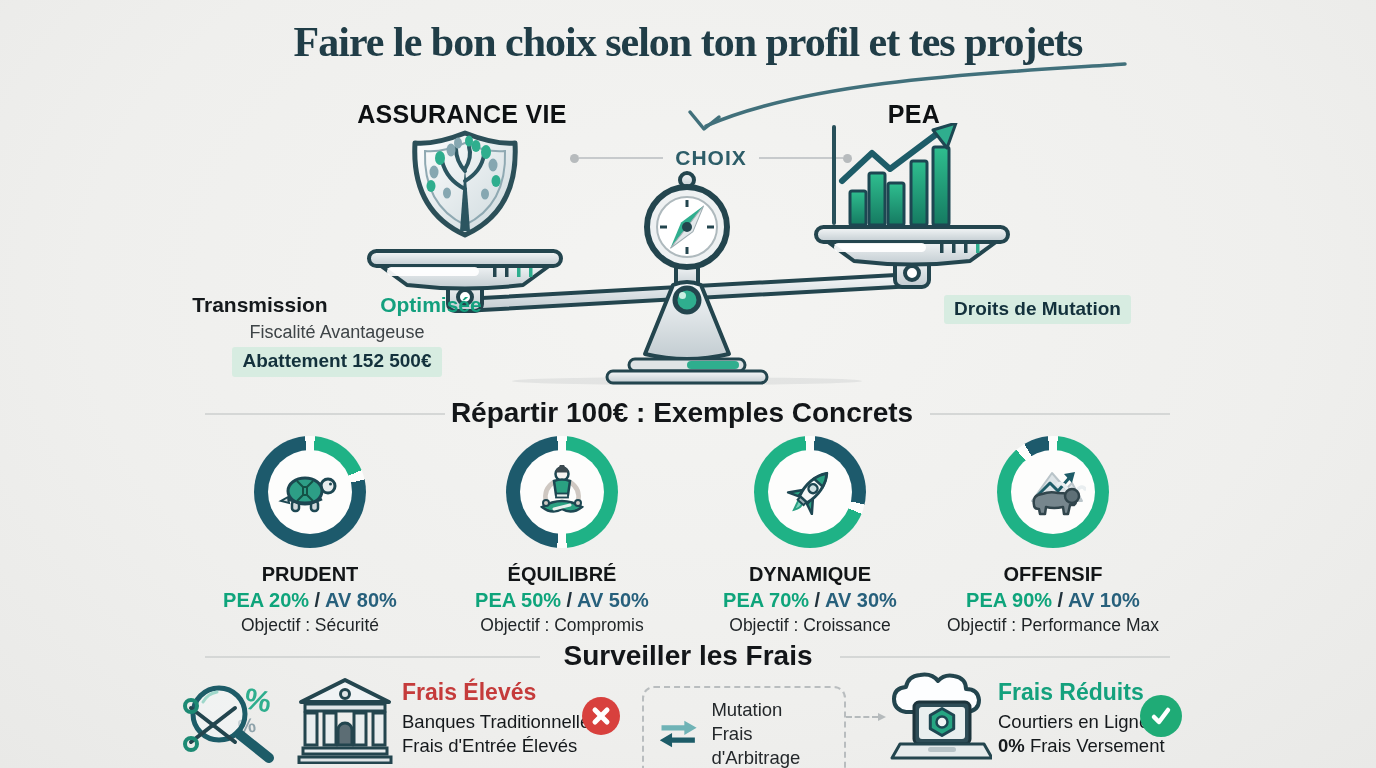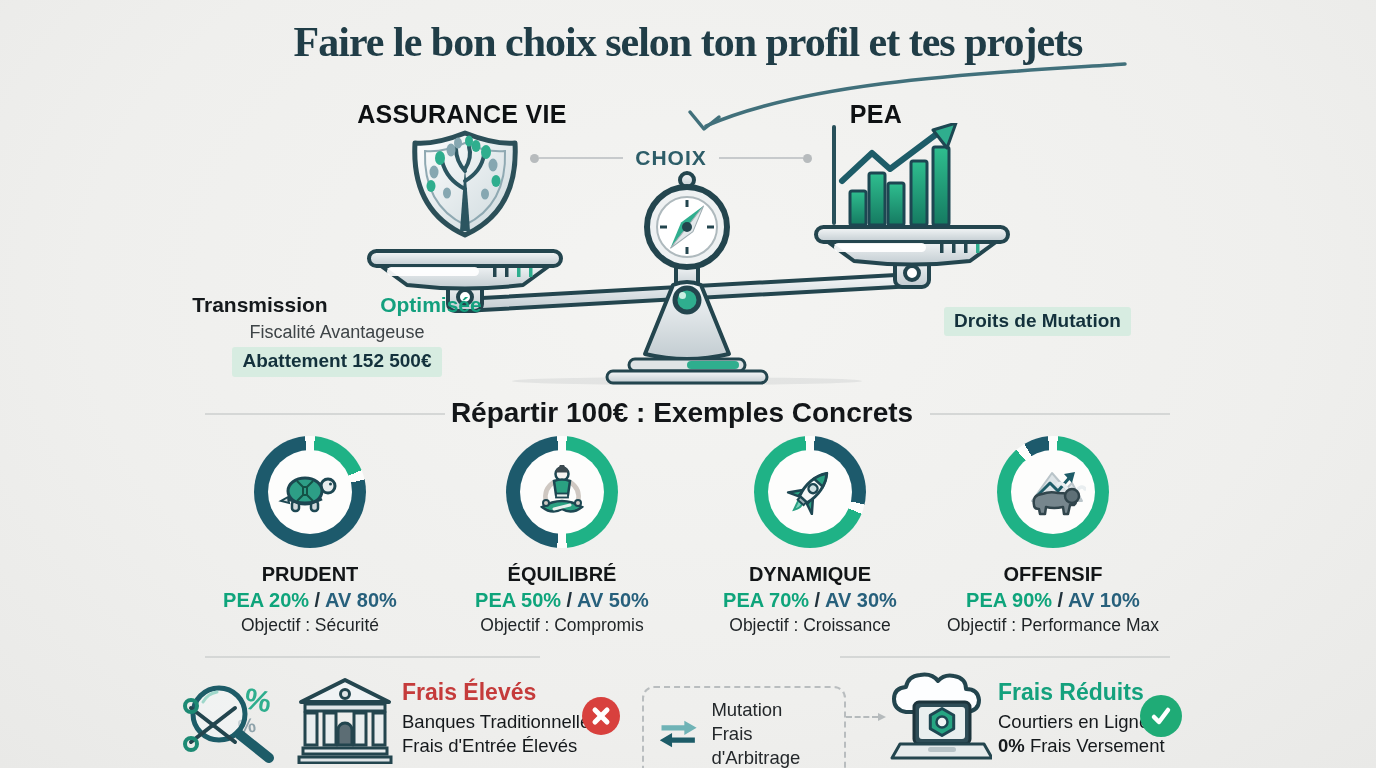--- a/index.html
+++ b/index.html
@@ -43,28 +43,28 @@
     border-top:4px solid transparent;border-bottom:4px solid transparent;}
 </style>
 </head>
 <body>
 
 <div id="canvas">
 
   <div class="abs ctr col-label" style="left:332px;top:100px;width:260px;">ASSURANCE VIE</div>
 
   <div class="abs ctr main-title" style="left:0;right:0;top:18px;">Faire le bon choix selon ton profil et tes projets</div>
-  <div class="abs ctr col-label" style="left:766px;top:100px;width:220px;">PEA</div>
+  <div class="abs ctr col-label" style="left:804px;top:100px;width:220px;">PEA</div>
 
   <svg class="abs" style="left:620px;top:50px;" width="520" height="100" viewBox="0 0 520 100">
     <path d="M 505 14 C 390 22, 195 28, 86 76" fill="none" stroke="#41707b" stroke-width="3.5" stroke-linecap="round"></path>
     <polyline points="70,62 84,79 99,67" fill="none" stroke="#41707b" stroke-width="3.5" stroke-linecap="round" stroke-linejoin="round"></polyline>
   </svg>
 
-  <div class="abs choix-row" style="left:530px;top:147px;width:282px;height:22px;">
+  <div class="abs choix-row" style="left:570px;top:147px;width:282px;height:22px;">
     <div class="choix-dot"></div>
     <div class="choix-line"></div>
     <div class="choix-label">CHOIX</div>
     <div class="choix-line"></div>
     <div class="choix-dot"></div>
   </div>
 
   <svg class="abs" style="left:330px;top:123px;" width="712" height="262" viewBox="0 0 712 262">
     <defs>
       <linearGradient id="silver" x1="0" y1="0" x2="0" y2="1">
@@ -165,21 +165,21 @@
   <div class="abs ctr note" style="left:192px;top:291px;width:290px;">
     <div>
       <span class="note-main">Transmission</span>
       <span class="note-main note-accent">Optimisée</span>
     </div>
     <div class="note-sub">Fiscalité Avantageuse</div>
     <span class="note-hl">Abattement 152 500€</span>
   </div>
 
   <div class="abs ctr note" style="left:900px;top:291px;width:275px;">
-    <span class="note-hl" style="margin-top:16px;">Droits de Mutation</span>
+    <span class="note-hl" style="margin-top:4px;">Droits de Mutation</span>
   </div>
 
   <div class="abs divline" style="left:205px;top:413px;width:240px;"></div>
   <div class="abs divline" style="left:930px;top:413px;width:240px;"></div>
   <div class="abs ctr sec-head" style="left:0;right:12px;top:397px;">Répartir 100€ : Exemples Concrets</div>
 
   <div class="abs pcard" style="left:185px;top:436px;">
     <div class="donut" style="background: conic-gradient(rgb(253, 253, 252) 0%, rgb(253, 253, 252) 1.4%, rgb(31, 178, 134) 1.4%, rgb(31, 178, 134) 18.6%, rgb(253, 253, 252) 18.6%, rgb(253, 253, 252) 20%, rgb(253, 253, 252) 20%, rgb(253, 253, 252) 21.4%, rgb(29, 90, 108) 21.4%, rgb(29, 90, 108) 98.6%, rgb(253, 253, 252) 98.6%, rgb(253, 253, 252) 100%);">
       <div class="hole">
         <svg width="64" height="46" viewBox="0 0 64 46">
@@ -265,20 +265,21 @@
     </div>
     <div class="pname">OFFENSIF</div>
     <div class="palloc">
       <span class="pea">PEA 90%</span><span class="sep"> / </span><span class="av">AV 10%</span>
     </div>
     <div class="pobj">Objectif : Performance Max</div>
   </div>
 
   <div class="abs divline" style="left:205px;top:656px;width:335px;"></div>
   <div class="abs divline" style="left:840px;top:656px;width:330px;"></div>
+  <div class="abs ctr sec-head" style="left:0;right:0;top:640px;">Surveiller les Frais</div>
 
   <svg class="abs" style="left:183px;top:678px;" width="104" height="88" viewBox="0 0 104 88">
     <text x="60" y="30" font-size="30" font-weight="800" fill="#2fae8e" transform="rotate(10 60 30)">%</text>
     <text x="56" y="56" font-size="20" font-weight="700" fill="#8fa3ab" transform="rotate(-8 56 56)">%</text>
     <circle cx="36" cy="36" r="26" fill="rgba(244,247,247,.55)" stroke="#1d5c68" stroke-width="5"></circle>
     <path d="M20,24 A20 20 0 0 1 34,14" fill="none" stroke="#9fd8cb" stroke-width="3" stroke-linecap="round"></path>
     <line x1="56" y1="56" x2="86" y2="80" stroke="#1d5c68" stroke-width="10" stroke-linecap="round"></line>
     <line x1="8" y1="64" x2="52" y2="30" stroke="#23454e" stroke-width="4" stroke-linecap="round"></line>
     <line x1="8" y1="30" x2="52" y2="64" stroke="#23454e" stroke-width="4" stroke-linecap="round"></line>
     <circle cx="8" cy="66" r="6" fill="none" stroke="#1d8a74" stroke-width="4"></circle>

